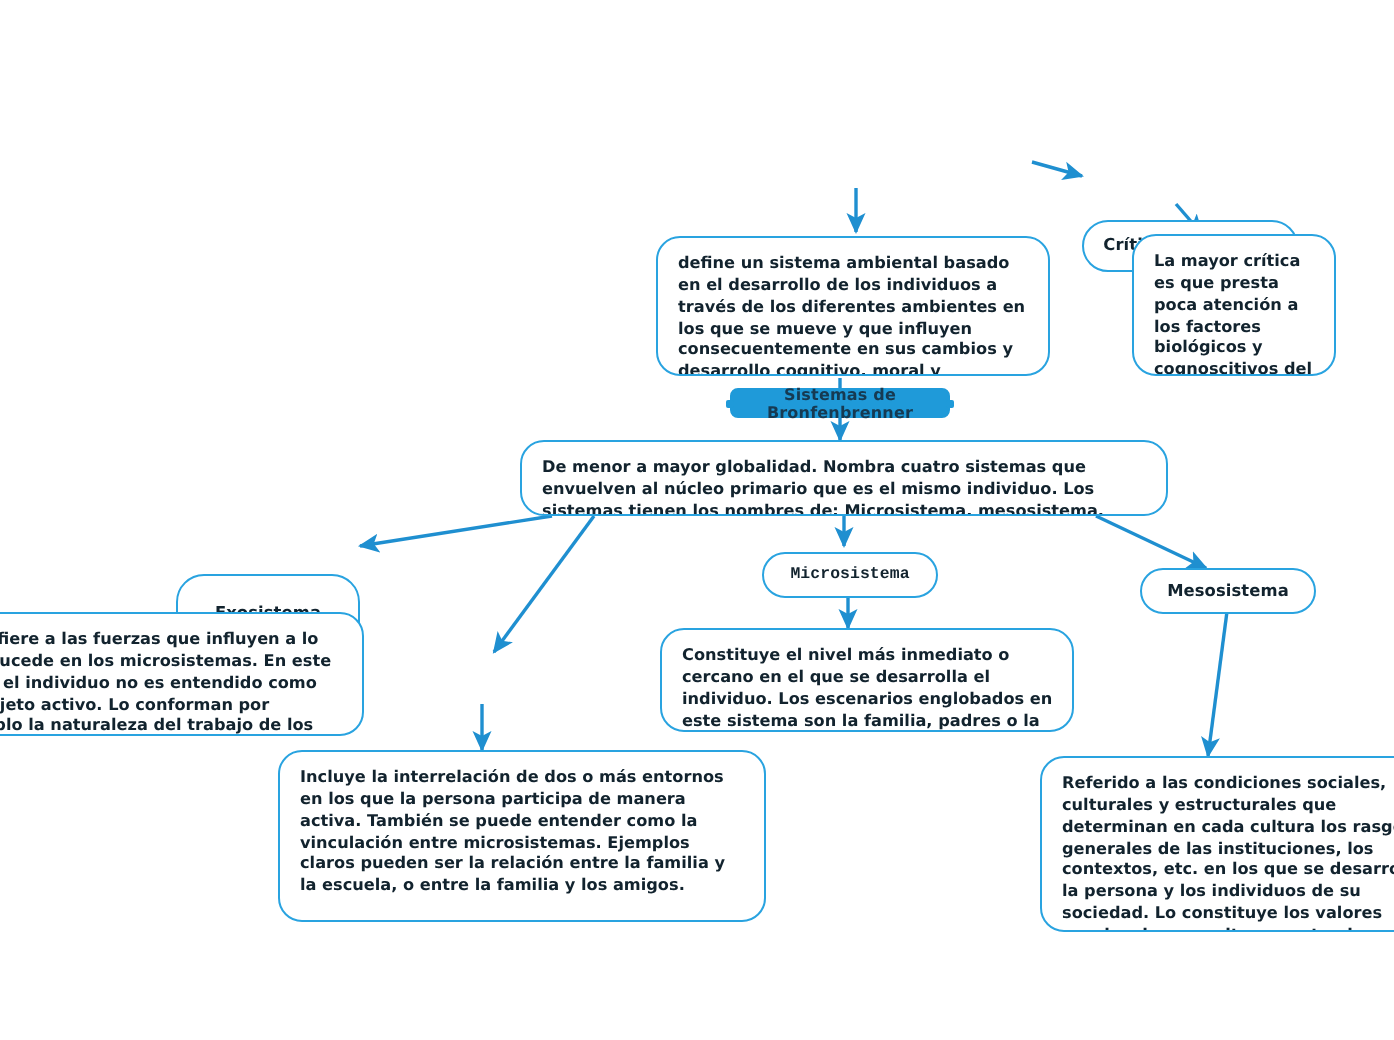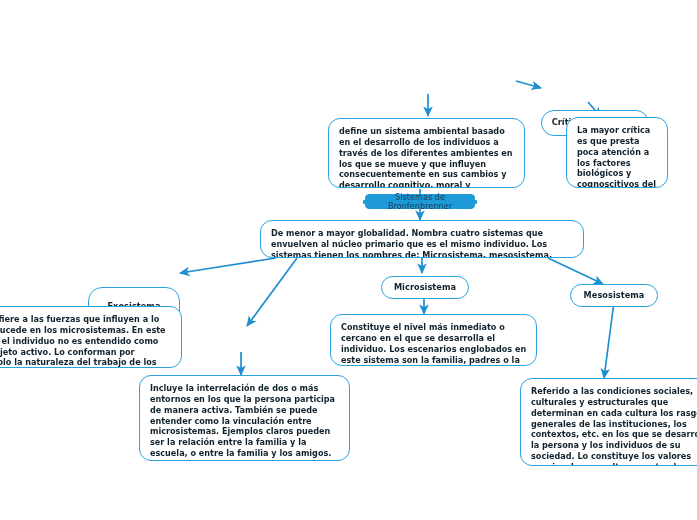--- a/index.html
+++ b/index.html
@@ -56,21 +56,21 @@
     text-align: left;
     color: #12232e;
     overflow: hidden;
   }
   
   .node.selected {
     background: #1f9ad9;
     border: 1.4px solid #1f9ad9;
     border-radius: 4px;
     color: #163a52;
-    font-weight: normal;
+    font-weight: bold;
     font-size: 8px;
     display: flex;
     align-items: center;
     justify-content: flex-end;
     text-align: center;
     letter-spacing: 0.1px;
   }
   .node.selected::before,
   .node.selected::after {
     content: "";
@@ -145,25 +145,25 @@
 
   <div class="node pill" style="left:88px; top:263px; width:92px; height:40px;margin-top:24px;">
     <span>Exosistema</span>
   </div>
 
   <div class="node para" style="left:-36px; top:306px; width:218px; height:62px;">
     <span>Se refiere a las fuerzas que influyen a lo que sucede en los microsistemas. En este caso, el individuo no es entendido como un sujeto activo. Lo conforman por ejemplo la naturaleza del trabajo de los progenitores,</span>
   </div>
 
 
-  <div class="node para" style="left:139px; top:375px; width:211px; height:86px;">
+  <div class="node para" style="left:139px; top:375px; width:244px; height:86px;">
     <span>Incluye la interrelación de dos o más entornos en los que la persona participa de manera activa. También se puede entender como la vinculación entre microsistemas. Ejemplos claros pueden ser la relación entre la familia y la escuela, o entre la familia y los amigos.</span>
   </div>
 
-  <div class="node pill" style="left:381px; top:276px; width:88px; height:23px;">
+  <div class="node pill" style="left:381px; top:276px; width:88px; height:23px;font-family:Liberation Mono, monospace;">
     <span>Microsistema</span>
   </div>
 
   <div class="node para" style="left:330px; top:314px; width:207px; height:52px;">
     <span>Constituye el nivel más inmediato o cercano en el que se desarrolla el individuo. Los escenarios englobados en este sistema son la familia, padres o la escuela.</span>
   </div>
 
   <div class="node pill" style="left:570px; top:284px; width:88px; height:23px;">
     <span>Mesosistema</span>
   </div>

